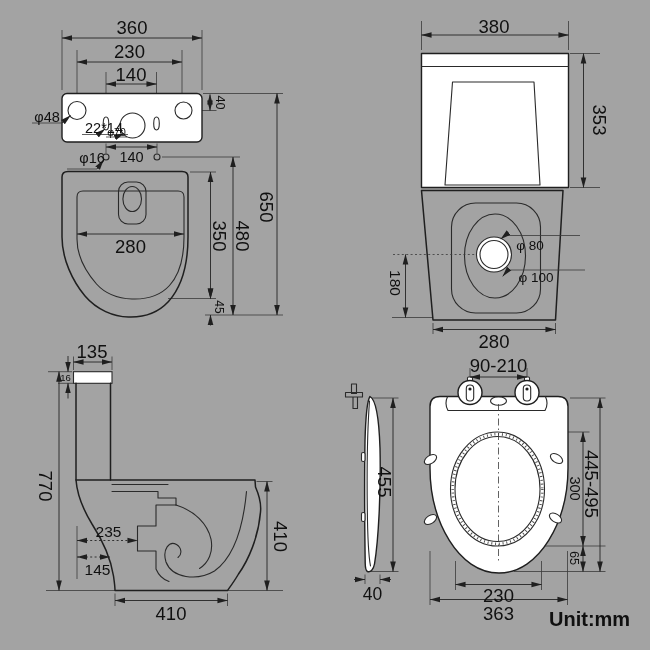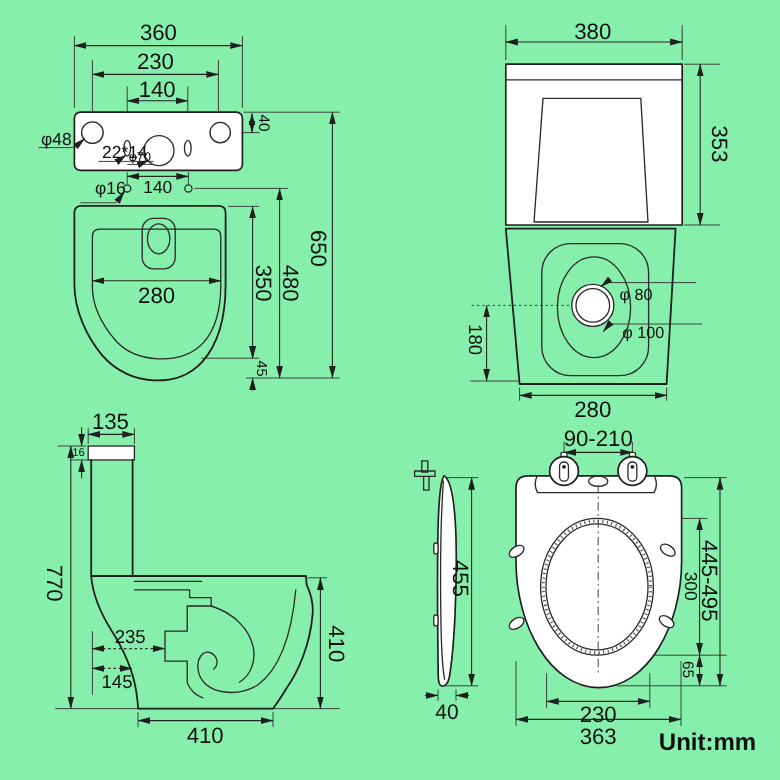--- a/index.html
+++ b/index.html
@@ -1,16 +1,16 @@
 <!DOCTYPE html>
 <html><head>
 <meta charset="utf-8">
 <style>
   html,body{margin:0;padding:0;background:#ffffff;}
-  .stage{width:650px;height:650px;background:#86efac;position:relative;font-family:"Liberation Sans",sans-serif;text-align:center;}
+  .stage{width:650px;height:650px;background:#a3a3a3;position:relative;font-family:"Liberation Sans",sans-serif;text-align:center;}
   svg{display:block}
   .ol{fill:none;stroke:#1f1f1f;stroke-width:1.5;stroke-linejoin:round;stroke-linecap:round}
   .ol2{fill:none;stroke:#2a2a2a;stroke-width:1.1;stroke-linejoin:round;stroke-linecap:round}
   .wh{fill:#ffffff;stroke:#1f1f1f;stroke-width:1.4;stroke-linejoin:round}
   .wh2{fill:#ffffff;stroke:#2a2a2a;stroke-width:1.1}
   .ext{fill:none;stroke:#3a3a3a;stroke-width:0.8}
   .dim{fill:none;stroke:#242424;stroke-width:0.9}
   .dot{stroke-dasharray:2,2.4}
   .ctr{stroke-dasharray:7,3,1.5,3}
   .stip{fill:none;stroke:#474747;stroke-width:2.6;stroke-dasharray:0.9,2.9}

